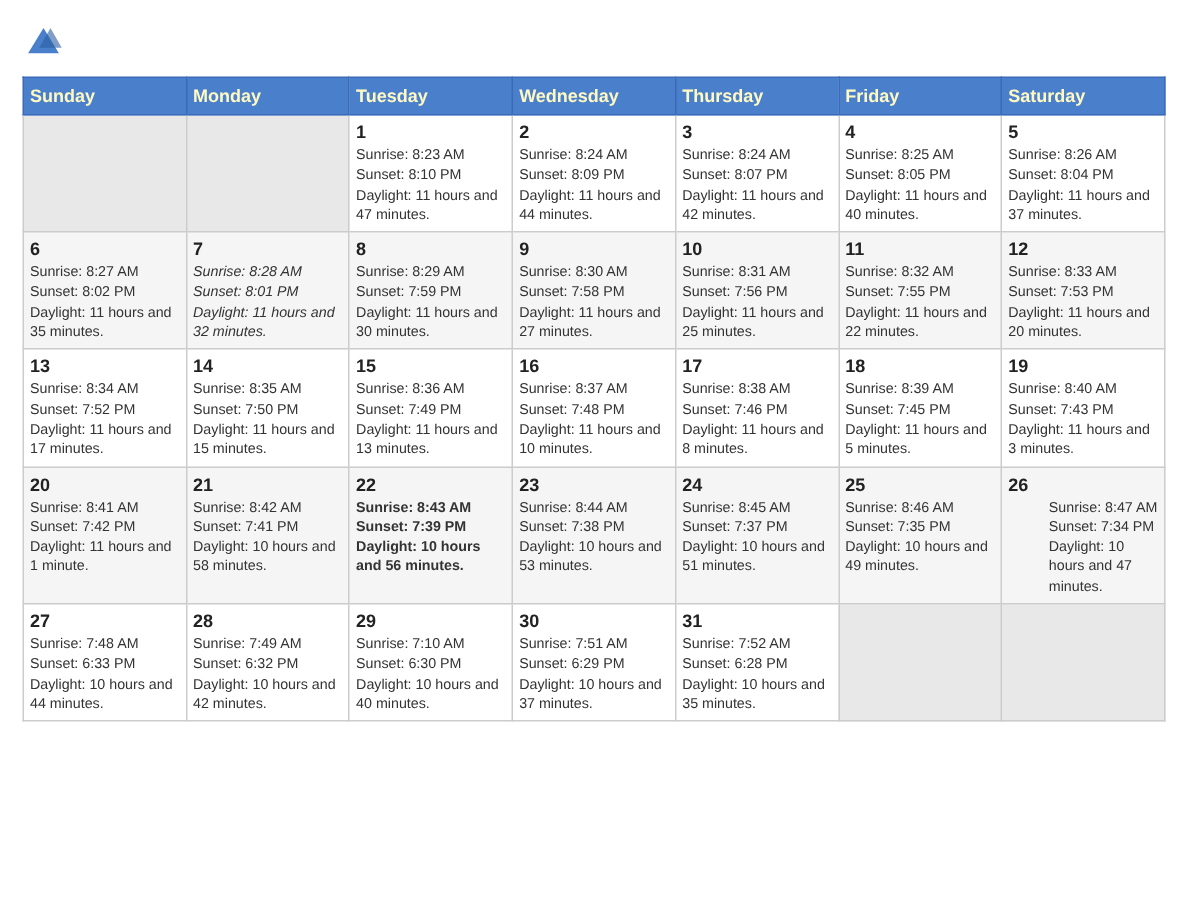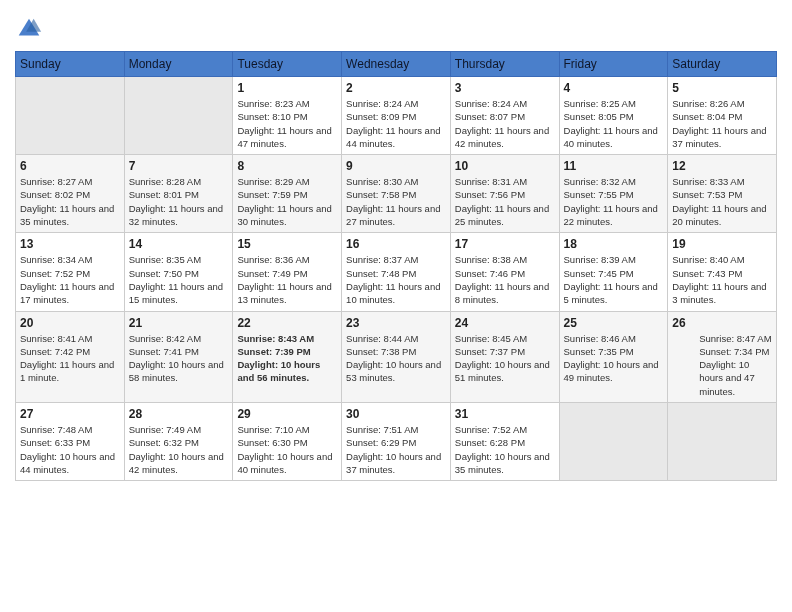--- a/index.html
+++ b/index.html
@@ -54,23 +54,23 @@
       color: #444;
       margin-top: 2px;
     }
     table {
       width: 100%;
       border-collapse: collapse;
       table-layout: fixed;
     }
     thead tr th {
       background-color: #4a7fcb;
-      color: #0f172a;
+      color: #fef9c3;
       font-size: 12px;
-      font-weight: normal;
+      font-weight: bold;
       padding: 5px 4px;
       text-align: left;
       border: 1px solid #3a6ab8;
     }
     tbody tr td {
       border: 1px solid #ccc;
       vertical-align: top;
       padding: 4px 4px;
       font-size: 10px;
       color: #333;
@@ -165,21 +165,21 @@
       </tr>
       <tr>
         <td>
           <span class="day-num">6</span>
           <div class="day-info" style="white-space: pre-line;">Sunrise: 8:27 AM
 Sunset: 8:02 PM
 Daylight: 11 hours and 35 minutes.</div>
         </td>
         <td>
           <span class="day-num">7</span>
-          <div class="day-info" style="white-space: pre-line;">Sunrise: 8:28 AM
+          <div class="day-info" style="white-space: pre-line; font-style: italic;">Sunrise: 8:28 AM
 Sunset: 8:01 PM
 Daylight: 11 hours and 32 minutes.</div>
         </td>
         <td>
           <span class="day-num">8</span>
           <div class="day-info" style="white-space: pre-line;">Sunrise: 8:29 AM
 Sunset: 7:59 PM
 Daylight: 11 hours and 30 minutes.</div>
         </td>
         <td>

